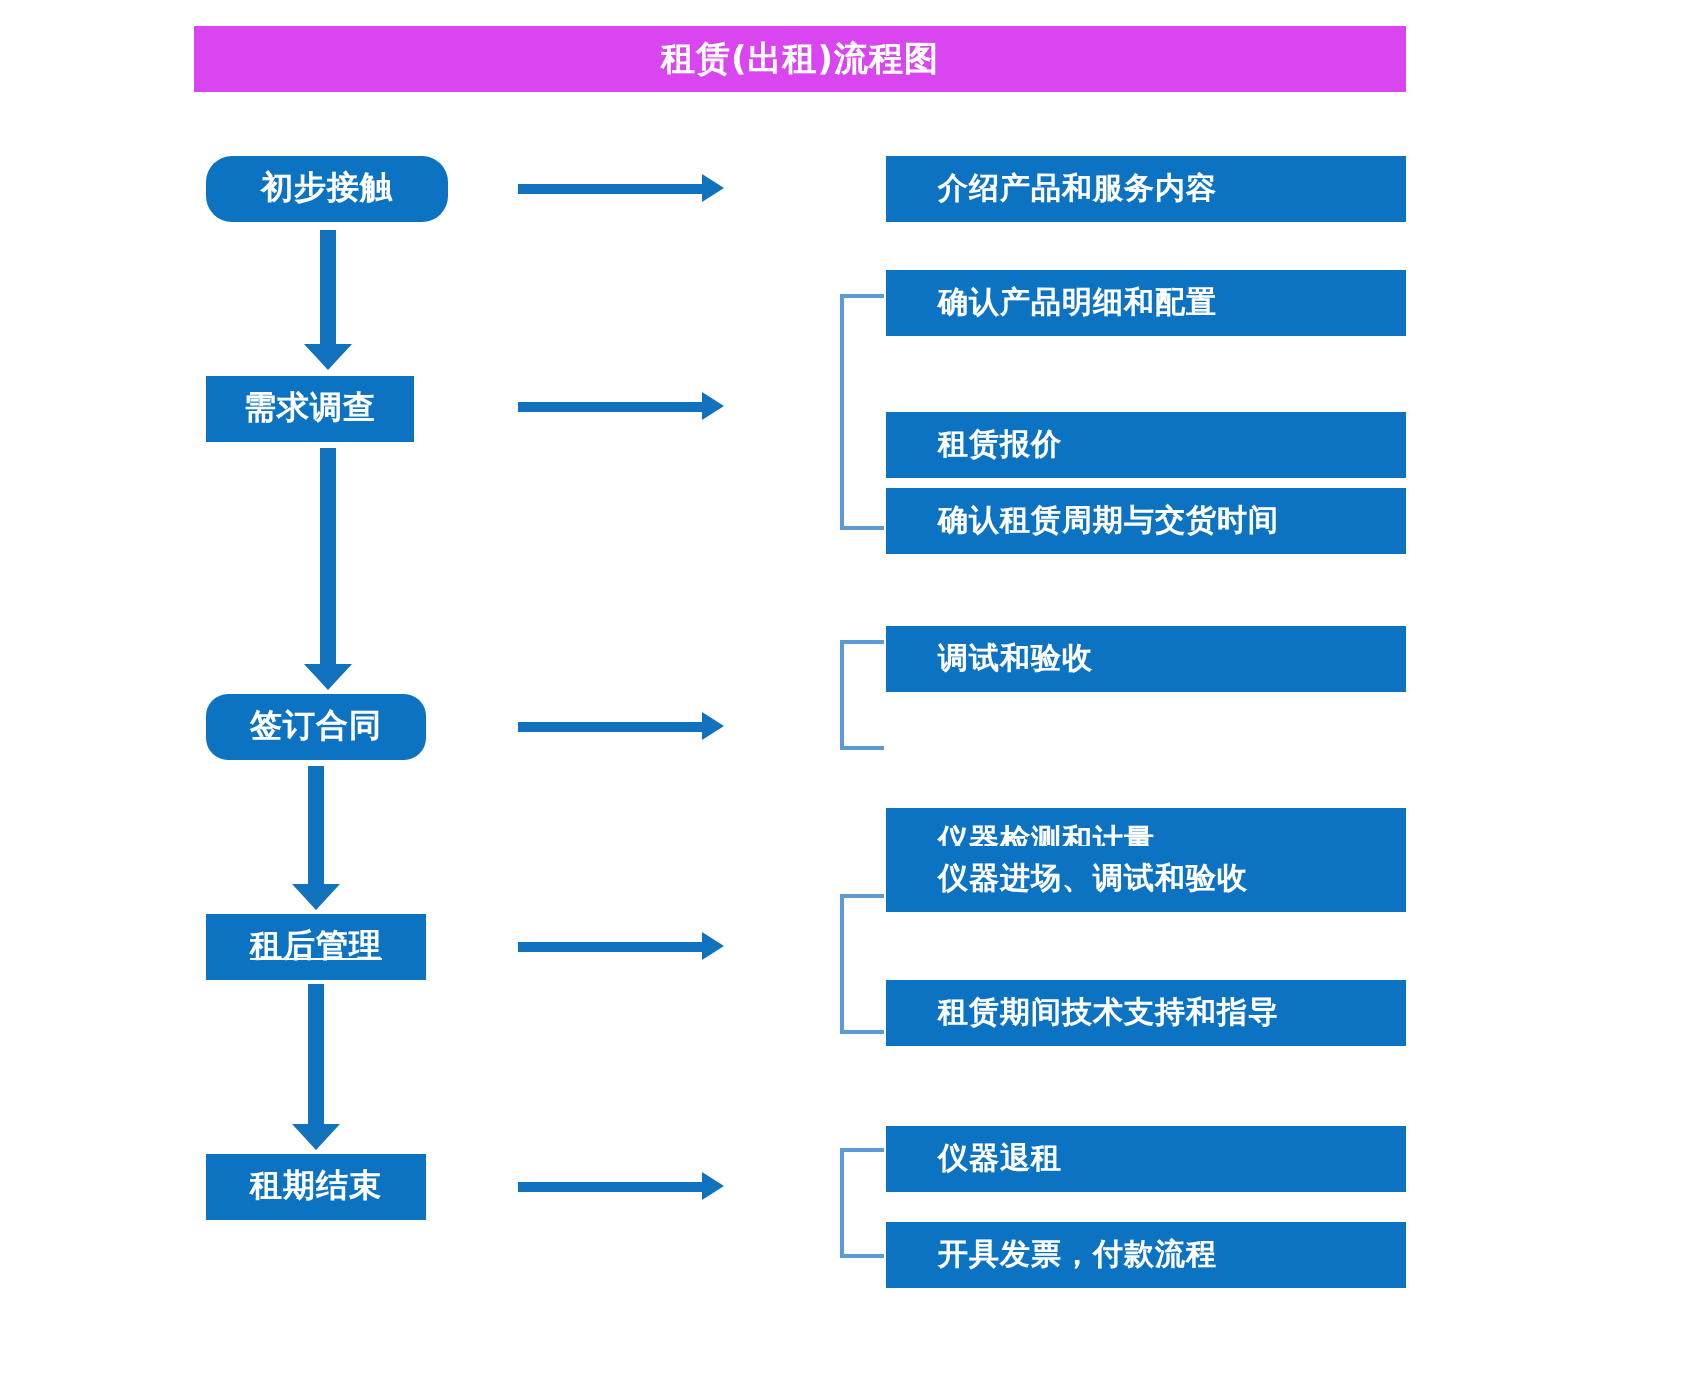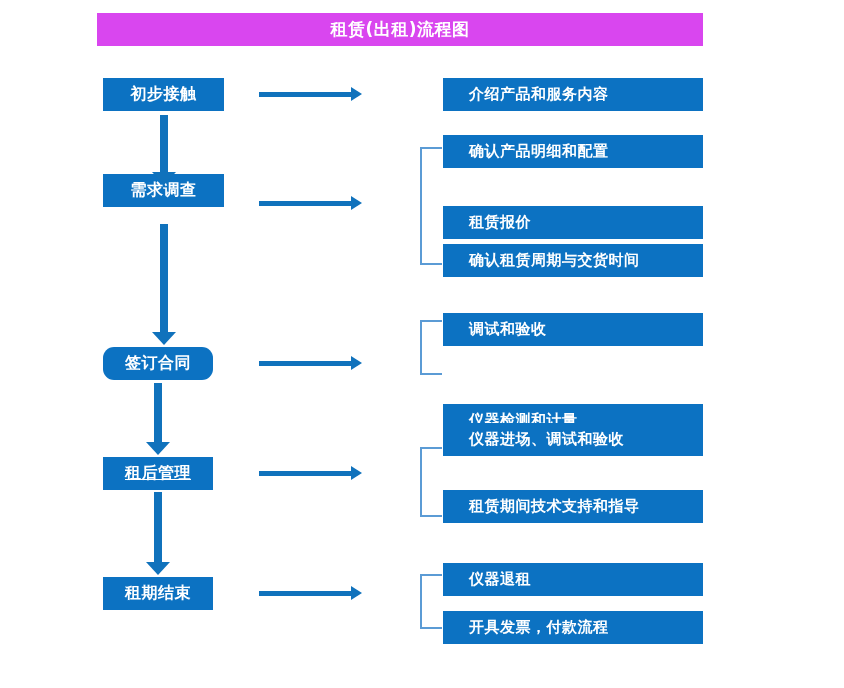--- a/index.html
+++ b/index.html
@@ -121,23 +121,23 @@
     box-sizing: border-box;
   }
 </style>
 </head>
 <body>
 
 <div id="canvas">
 
   <div class="title-bar">租赁(出租)流程图</div>
 
-  <div class="stage-box" style="left:103px; top:78px; width:121px;">初步接触</div>
-
-  <div class="stage-box" style="left:103px; top:174px; width:121px;">需求调查</div>
+  <div class="stage-box" style="left:103px; top:78px; width:121px;border-radius:13px;">初步接触</div>
+
+  <div class="stage-box" style="left:103px; top:188px; width:104px;">需求调查</div>
 
   <div class="stage-box" style="left:103px; top:347px; width:110px;border-radius:11px;">签订合同</div>
 
   <div class="stage-box" style="left:103px; top:457px; width:110px;text-decoration:underline;">租后管理</div>
 
   <div class="stage-box" style="left:103px; top:577px; width:110px;">租期结束</div>
 
   <div class="v-arrow" style="left:152px; top:115px; height:70px;">
     <div class="shaft" style="height:57px;"></div>
     <div class="head" style="top:57px;"></div>

